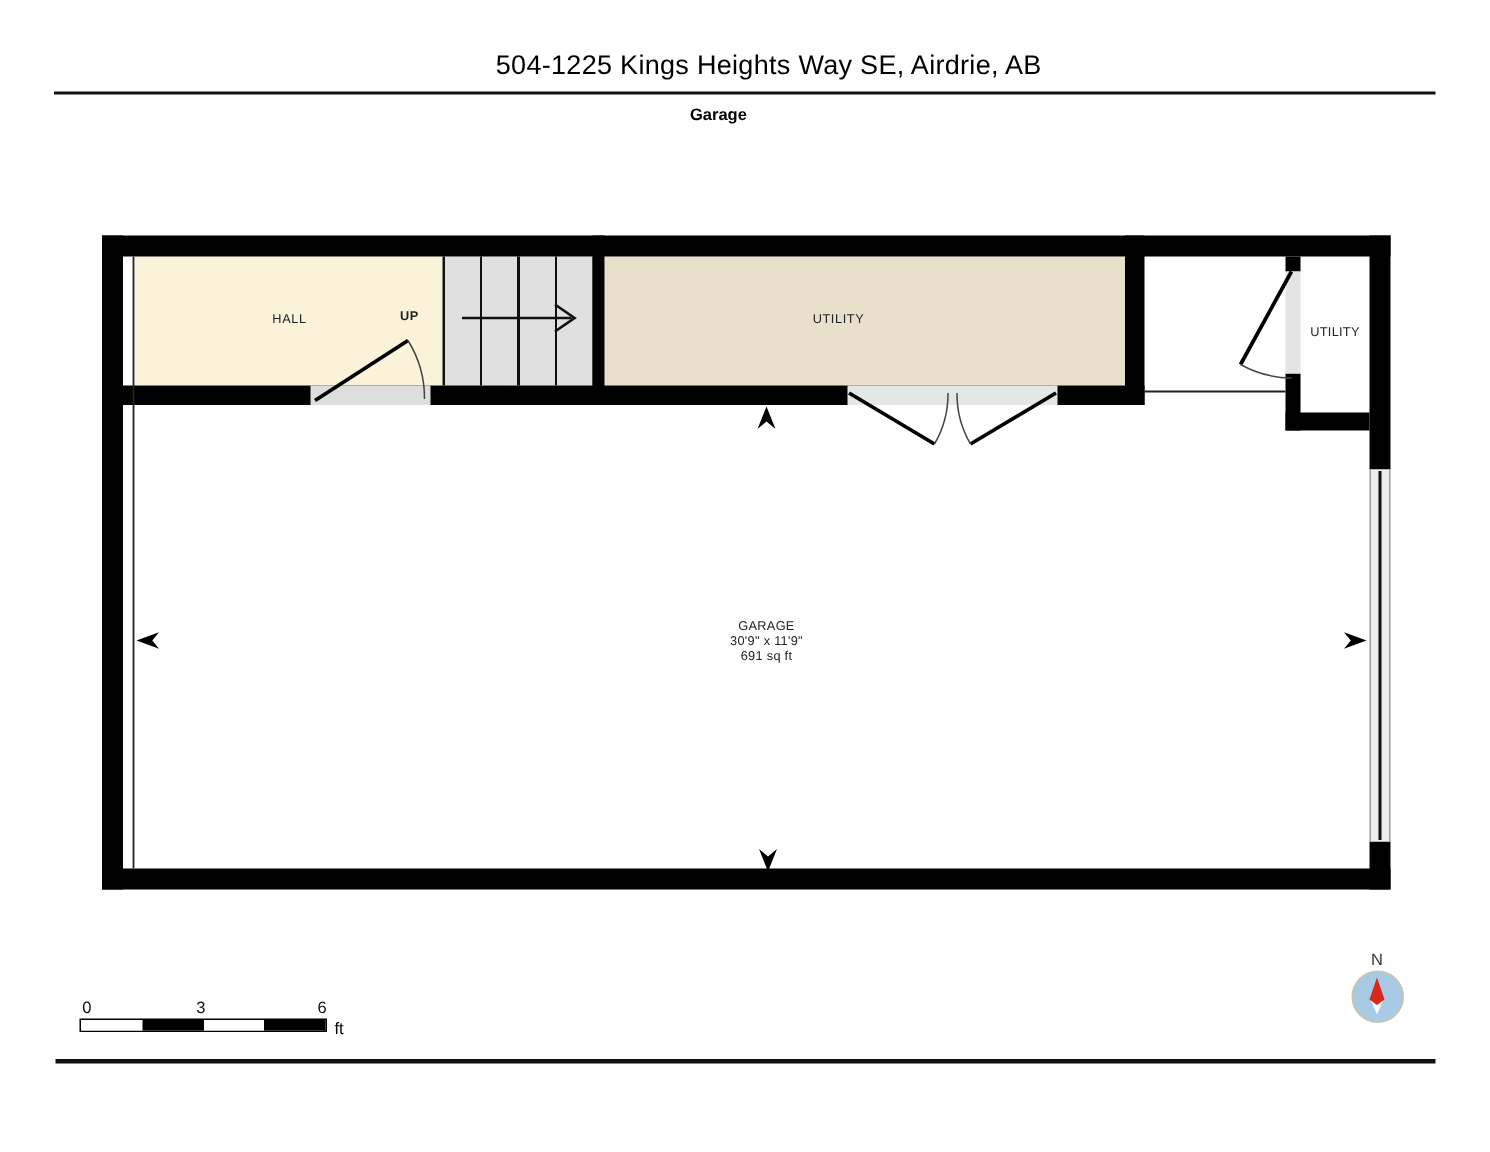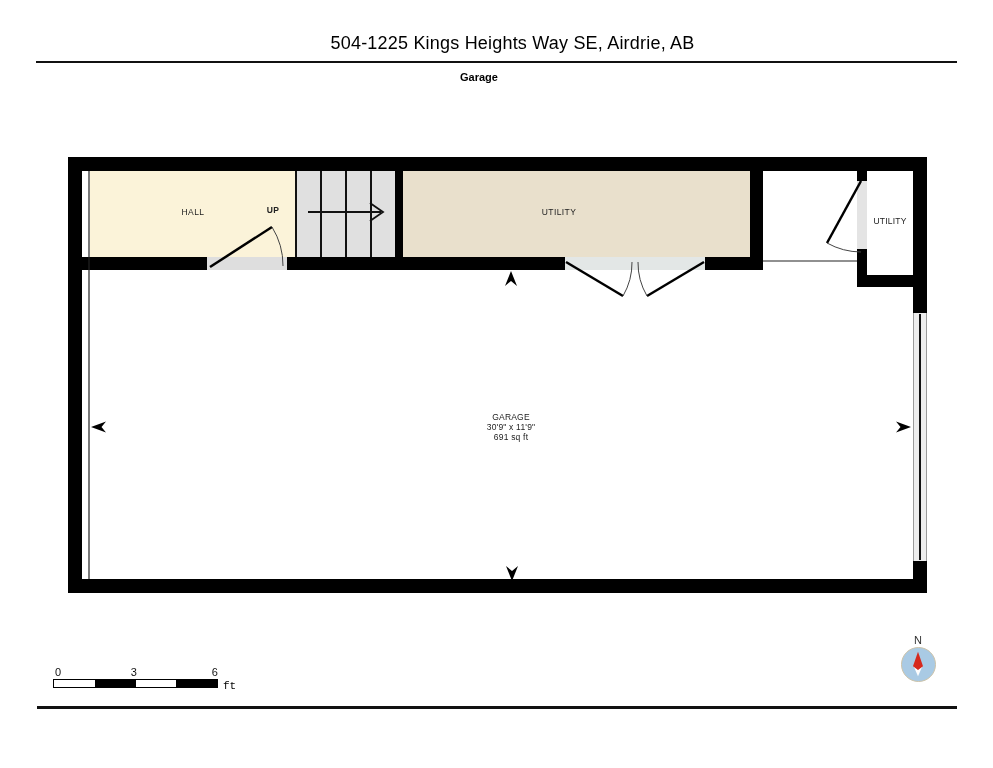--- a/index.html
+++ b/index.html
@@ -19,21 +19,21 @@
   #plan-svg{position:absolute;left:0;top:0;pointer-events:none;}
   #garage-label{position:absolute;left:441px;top:412px;width:140px;text-align:center;
     font-size:8.5px;line-height:10px;color:#222;letter-spacing:.2px;}
   #footer-rule{position:absolute;left:37px;top:706px;width:920px;height:3px;background:#111;}
   #disclaimer{position:absolute;left:37px;top:719px;width:930px;font-size:10px;color:#111;}
   #scalebar{position:absolute;left:53px;top:666px;width:165px;}
   #scalebar .ticks{position:relative;height:13px;font-size:11px;color:#111;}
   #scalebar .ticks span{position:absolute;transform:translateX(-50%);}
   #scalebar .bar{display:flex;height:7px;border:1px solid #000;}
   #scalebar .bar div{flex:1;}
-  #scalebar .unit{position:absolute;left:170px;top:14px;font-size:11px;font-family:Liberation Mono, monospace;}
+  #scalebar .unit{position:absolute;left:170px;top:14px;font-size:11px;}
   #prepared{position:absolute;left:390px;top:671px;width:260px;text-align:center;
     font-size:10.5px;font-weight:bold;}
   #compass{position:absolute;left:898px;top:634px;width:40px;text-align:center;}
   #compass .n{font-size:11px;color:#333;}
   #compass .dial{margin:1px auto 0;width:35px;height:35px;border-radius:50%;
     background:#a9cae4;border:1.5px solid #cdc3a9;box-sizing:border-box;position:relative;}
 </style>
 </head>
 <body>
 

